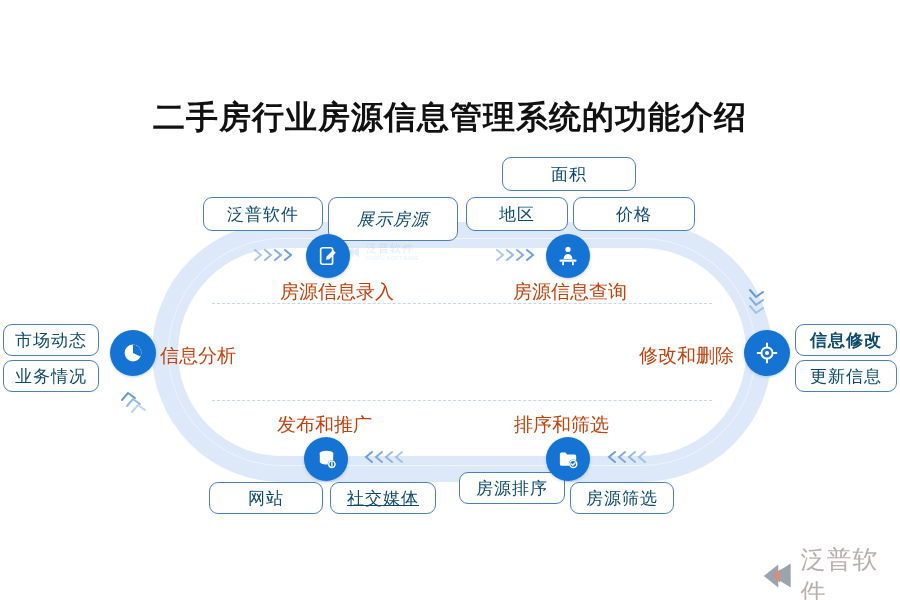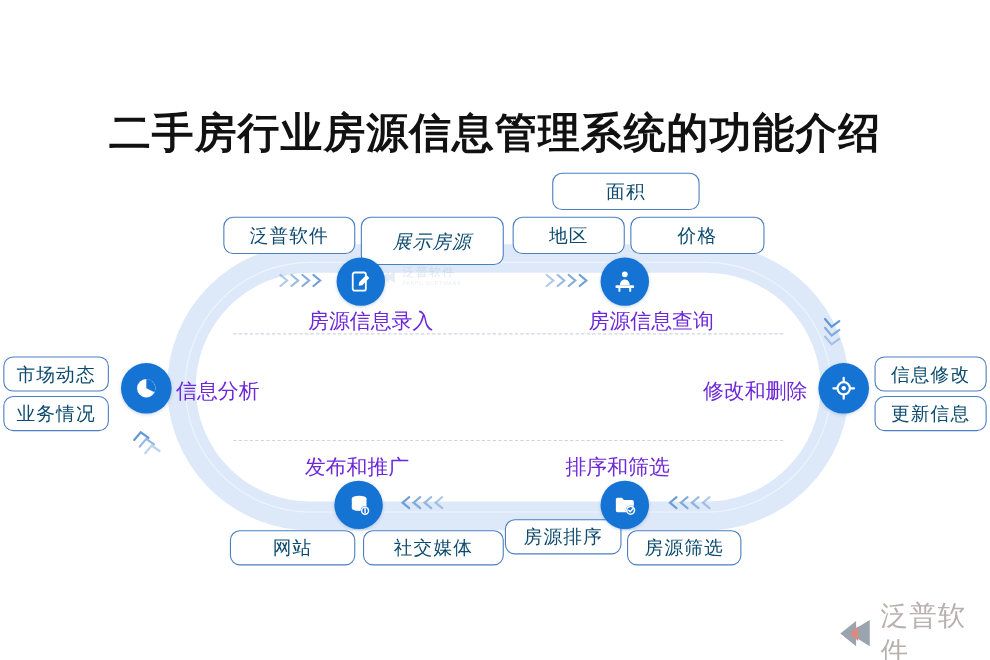--- a/index.html
+++ b/index.html
@@ -9,21 +9,21 @@
     font-family:"Liberation Sans","DejaVu Sans",sans-serif;
     overflow:hidden;
     position:relative;
   }
   #stage{position:relative;width:900px;height:600px;overflow:hidden;}
 
   
   .title{
     position:absolute;left:0;top:96px;width:900px;
     text-align:center;
-    font-size:38px;font-weight:bold;color:#111111;
+    font-size:32px;font-weight:bold;color:#111111;
     letter-spacing:1px;
     font-family:Liberation Serif, serif;
   }
 
   
   .track{
     position:absolute;
     left:152px;top:222px;
     width:620px;height:260px;
     border:26px solid #dde9f9;
@@ -68,21 +68,21 @@
     width:44px;height:44px;border-radius:50%;
     background:#1573d4;
     display:flex;align-items:center;justify-content:center;
     box-shadow:0 1px 3px rgba(20,80,160,.25);
   }
   .node svg{display:block;}
 
   
   .cap{
     position:absolute;
-    color:#6d28d9;
+    color:#c2410c;
     font-size:19px;
     white-space:nowrap;
     font-family:"DejaVu Sans","Liberation Sans",sans-serif;
   }
 
   
   .chev{position:absolute;color:#7aa9dd;line-height:1;white-space:nowrap;}
   .chev svg{display:block;}
 
   
@@ -126,46 +126,46 @@
   <div class="pill" style="left:502px;top:157px;width:134px;height:34px;">面积</div>
 
   <div class="pill" style="left:203px;top:197px;width:120px;height:34px;">泛普软件</div>
   <div class="pill" style="left:328px;top:197px;width:130px;height:44px;font-style:italic;">展示房源</div>
   <div class="pill" style="left:466px;top:197px;width:102px;height:34px;">地区</div>
   <div class="pill" style="left:573px;top:197px;width:122px;height:34px;">价格</div>
 
   <div class="pill" style="left:3px;top:324px;width:96px;height:32px;">市场动态</div>
   <div class="pill" style="left:3px;top:360px;width:96px;height:32px;">业务情况</div>
 
-  <div class="pill" style="left:795px;top:324px;width:102px;height:32px;">信息修改</div>
+  <div class="pill" style="left:795px;top:324px;width:102px;height:32px;font-weight:bold;">信息修改</div>
   <div class="pill" style="left:795px;top:360px;width:102px;height:32px;">更新信息</div>
 
   <div class="pill" style="left:209px;top:482px;width:114px;height:32px;">网站</div>
-  <div class="pill" style="left:330px;top:482px;width:128px;height:32px;">社交媒体</div>
+  <div class="pill" style="left:330px;top:482px;width:106px;height:32px;text-decoration:underline;">社交媒体</div>
   <div class="pill" style="left:459px;top:472px;width:106px;height:32px;">房源排序</div>
   <div class="pill" style="left:570px;top:482px;width:104px;height:32px;">房源筛选</div>
 
   <div class="node" style="left:306px;top:234px;">
     <svg width="22" height="22" viewBox="0 0 24 24">
       <rect x="4" y="3" width="13" height="18" rx="2" fill="none" stroke="#ffffff" stroke-width="1.8"></rect>
       <path d="M17.5 5.5 l3 3 -7 7 -3.6 .6 .6-3.6 Z" fill="#ffffff"></path>
     </svg>
   </div>
   <div class="cap" style="left:280px;top:279px;">房源信息录入</div>
 
   <div class="node" style="left:546px;top:234px;">
     <svg width="24" height="24" viewBox="0 0 24 24">
       <circle cx="12" cy="5.4" r="2.6" fill="#ffffff"></circle>
       <path d="M7.6 15 c0-3 2-5 4.4-5 s4.4 2 4.4 5 z" fill="#ffffff"></path>
       <rect x="3.5" y="15.4" width="17" height="2.4" rx="1" fill="#ffffff"></rect>
       <rect x="6.2" y="17.8" width="1.8" height="3.4" fill="#ffffff"></rect>
       <rect x="16" y="17.8" width="1.8" height="3.4" fill="#ffffff"></rect>
     </svg>
   </div>
-  <div class="cap" style="left:513px;top:279px;margin-left:22px;">房源信息查询</div>
+  <div class="cap" style="left:513px;top:279px;">房源信息查询</div>
 
   <div class="node" style="left:744px;top:330px;width:46px;height:46px;">
     <svg width="24" height="24" viewBox="0 0 24 24">
       <circle cx="12" cy="12" r="5.6" fill="none" stroke="#ffffff" stroke-width="2"></circle>
       <circle cx="12" cy="12" r="2" fill="#ffffff"></circle>
       <path d="M12 2.6 v3.2 M12 18.2 v3.2 M2.6 12 h3.2 M18.2 12 h3.2" stroke="#ffffff" stroke-width="2" stroke-linecap="round"></path>
     </svg>
   </div>
   <div class="cap" style="left:639px;top:343px;">修改和删除</div>
 

